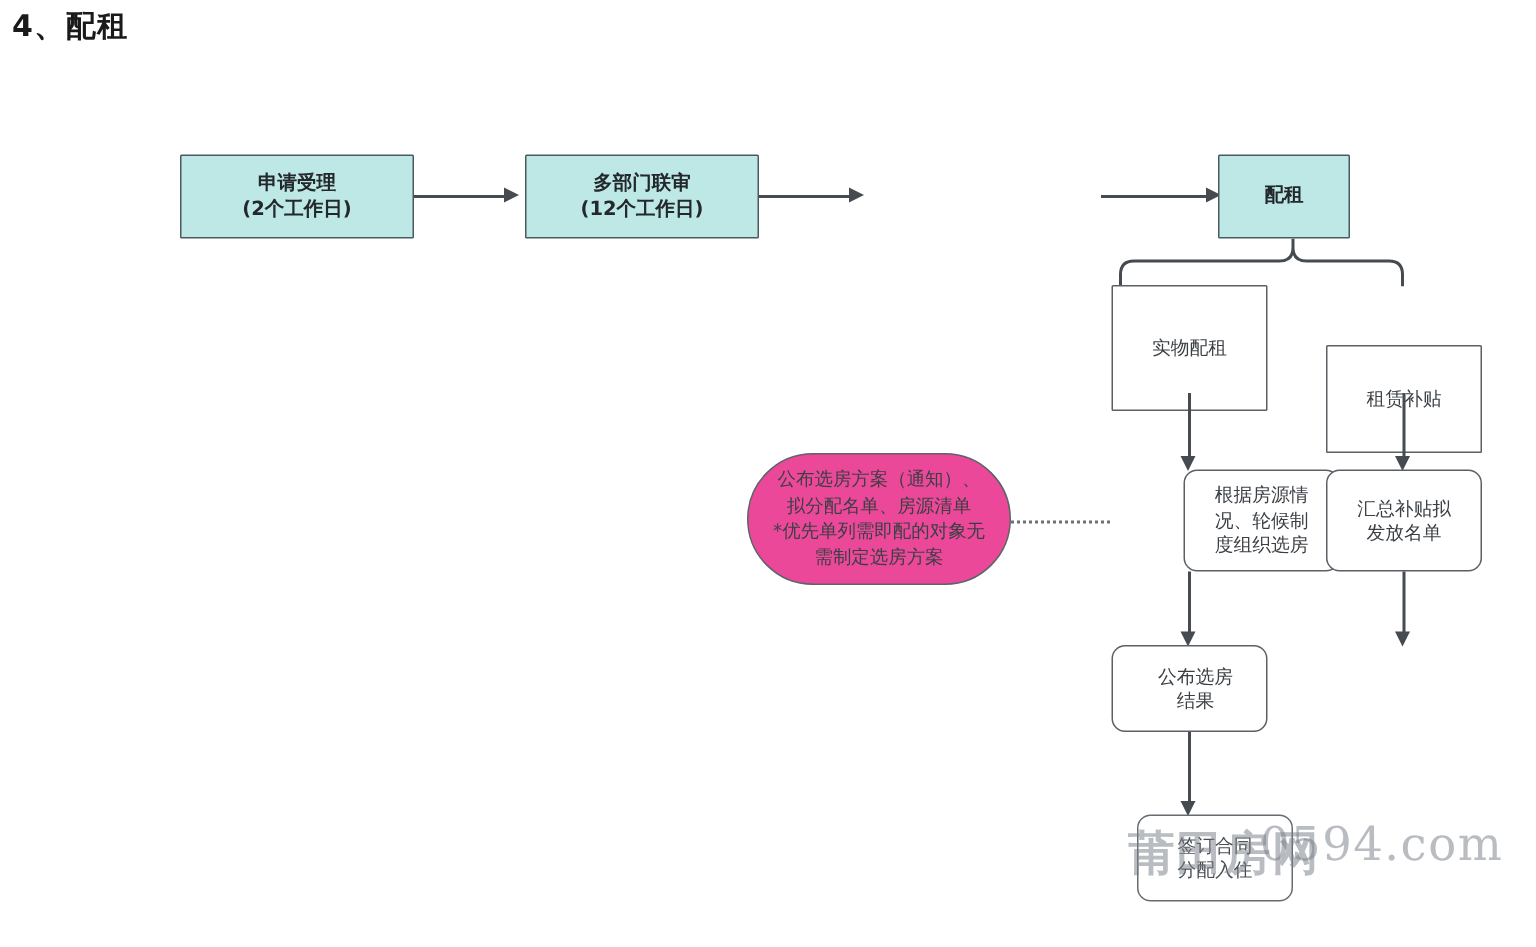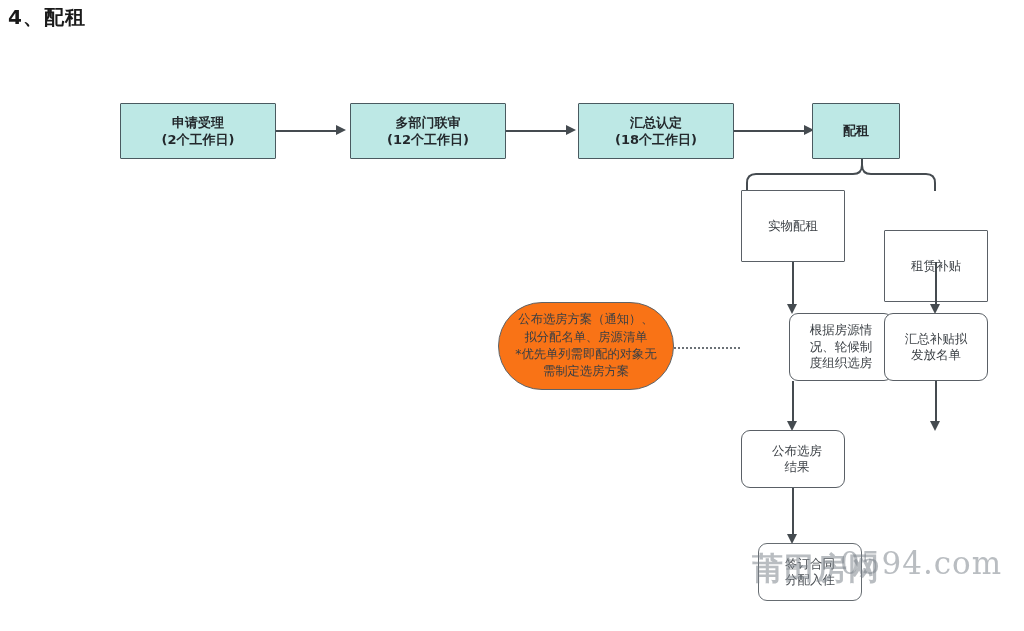--- a/index.html
+++ b/index.html
@@ -51,21 +51,21 @@
     border: 1.4px solid #5a6066;
     border-radius: 1px;
   }
   .node.round {
     background: #ffffff;
     border: 1.4px solid #5a6066;
     border-radius: 9px;
   }
   .callout {
     position: absolute;
-    background: #f97316;
+    background: #ec4899;
     border: 1.6px solid #5d6368;
     border-radius: 46px;
     display: flex;
     align-items: center;
     justify-content: center;
     text-align: center;
     font-size: 12.3px;
     line-height: 1.42;
     color: #3a3f44;
     white-space: pre-line;
@@ -130,36 +130,34 @@
 
   <div class="conn h" style="left:276px; top:130px; width:62px;"></div>
   <div class="arrow-r" style="left:336px; top:125px;"></div>
 
   <div class="node teal" style="left:350px; top:103px; width:156px; height:56px;">多部门联审
 (12个工作日)</div>
 
   <div class="conn h" style="left:506px; top:130px; width:62px;"></div>
   <div class="arrow-r" style="left:566px; top:125px;"></div>
 
-  <div class="node teal" style="left:578px; top:103px; width:156px; height:56px;">汇总认定
-(18个工作日)</div>
 
   <div class="conn h" style="left:734px; top:130px; width:72px;"></div>
   <div class="arrow-r" style="left:804px; top:125px;"></div>
 
   <div class="node teal" style="left:812px; top:103px; width:88px; height:56px;">配租</div>
 
   <div class="brace" style="left:741px; top:159px;">
     <svg width="220" height="32" viewBox="0 0 220 32">
       <path d="M 121 0 L 121 6 Q 121 15 112 15 L 15 15 Q 6 15 6 24 L 6 32
                M 121 6 Q 121 15 130 15 L 185 15 Q 194 15 194 24 L 194 32" fill="none" stroke="#454b50" stroke-width="2"></path>
     </svg>
   </div>
 
-  <div class="node plain" style="left:741px; top:190px; width:104px; height:72px;">实物配租</div>
+  <div class="node plain" style="left:741px; top:190px; width:104px; height:84px;">实物配租</div>
 
   <div class="conn v" style="left:792px; top:262px; height:46px;"></div>
   <div class="arrow-d" style="left:787px; top:304px;"></div>
 
   <div class="node round" style="left:741px; top:313px; width:104px; height:68px;margin-left:48px;">根据房源情
 况、轮候制
 度组织选房</div>
 
   <div class="conn v" style="left:792px; top:381px; height:44px;"></div>
   <div class="arrow-d" style="left:787px; top:421px;"></div>

